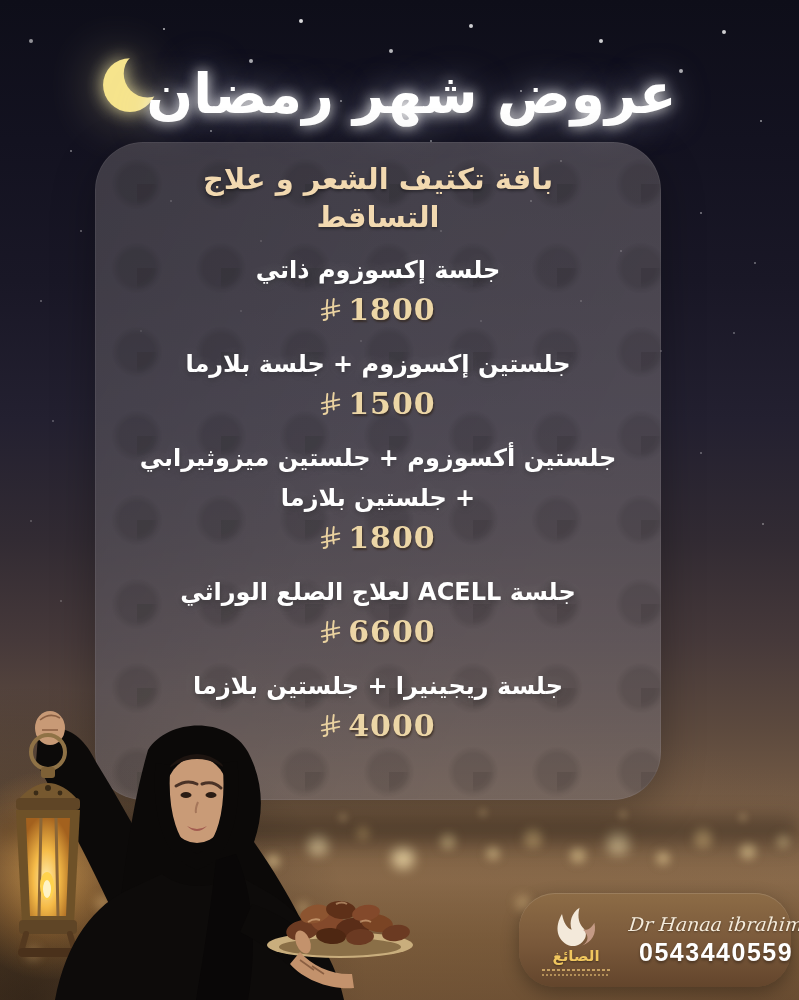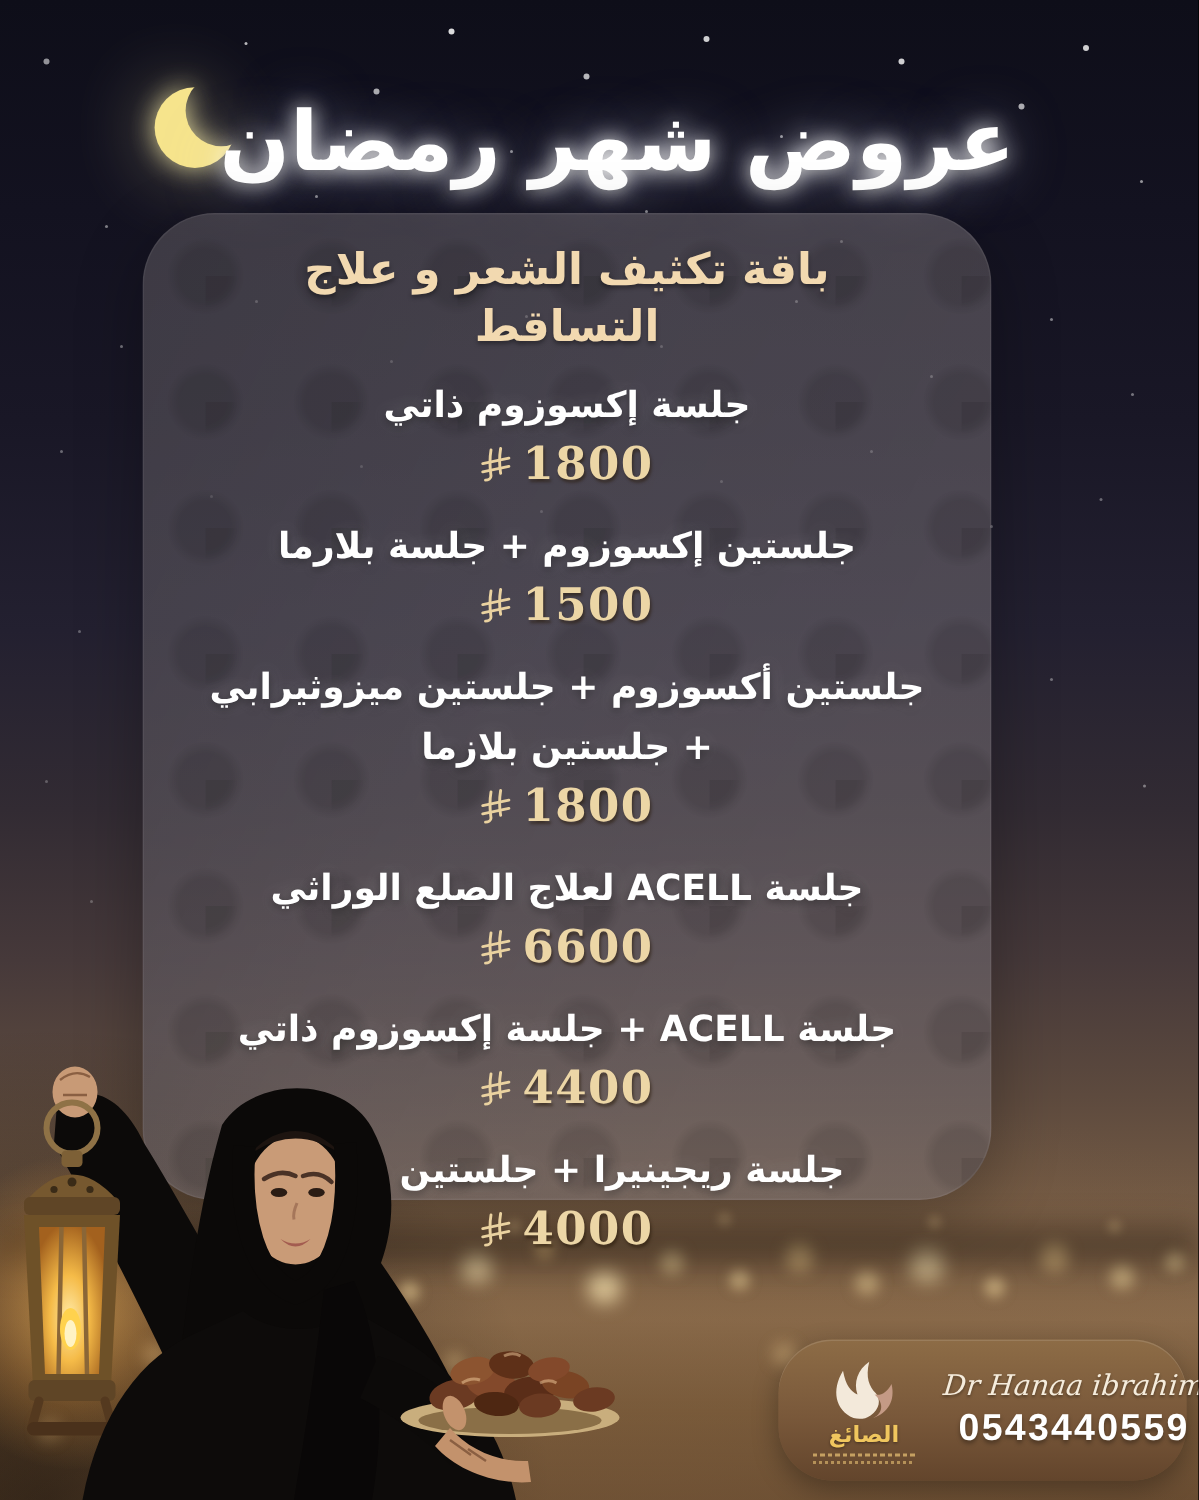--- a/index.html
+++ b/index.html
@@ -199,34 +199,20 @@
             <path d="M8 2 C7 8 7 14 8 21 C8 23 6 24 4 24"></path>
             <path d="M15 1 C14 7 14 13 15 19"></path>
             <path d="M2 12 L21 8"></path>
             <path d="M2 18 L21 14"></path>
           </g>
         </svg>
         <span class="price-num">6600</span>
       </div>
     </div>
 
-    <div class="item">
-      <div class="item-name">جلسة ACELL ‏+ جلسة إكسوزوم ذاتي</div>
-      <div class="item-price">
-        <svg class="sar" width="22" height="24" viewBox="0 0 24 26">
-          <g stroke="#ead2a0" stroke-width="2.1" fill="none" stroke-linecap="round">
-            <path d="M8 2 C7 8 7 14 8 21 C8 23 6 24 4 24"></path>
-            <path d="M15 1 C14 7 14 13 15 19"></path>
-            <path d="M2 12 L21 8"></path>
-            <path d="M2 18 L21 14"></path>
-          </g>
-        </svg>
-        <span class="price-num">4400</span>
-      </div>
-    </div>
 
     <div class="item">
       <div class="item-name">جلسة ريجينيرا + جلستين بلازما</div>
       <div class="item-price">
         <svg class="sar" width="22" height="24" viewBox="0 0 24 26">
           <g stroke="#ead2a0" stroke-width="2.1" fill="none" stroke-linecap="round">
             <path d="M8 2 C7 8 7 14 8 21 C8 23 6 24 4 24"></path>
             <path d="M15 1 C14 7 14 13 15 19"></path>
             <path d="M2 12 L21 8"></path>
             <path d="M2 18 L21 14"></path>

